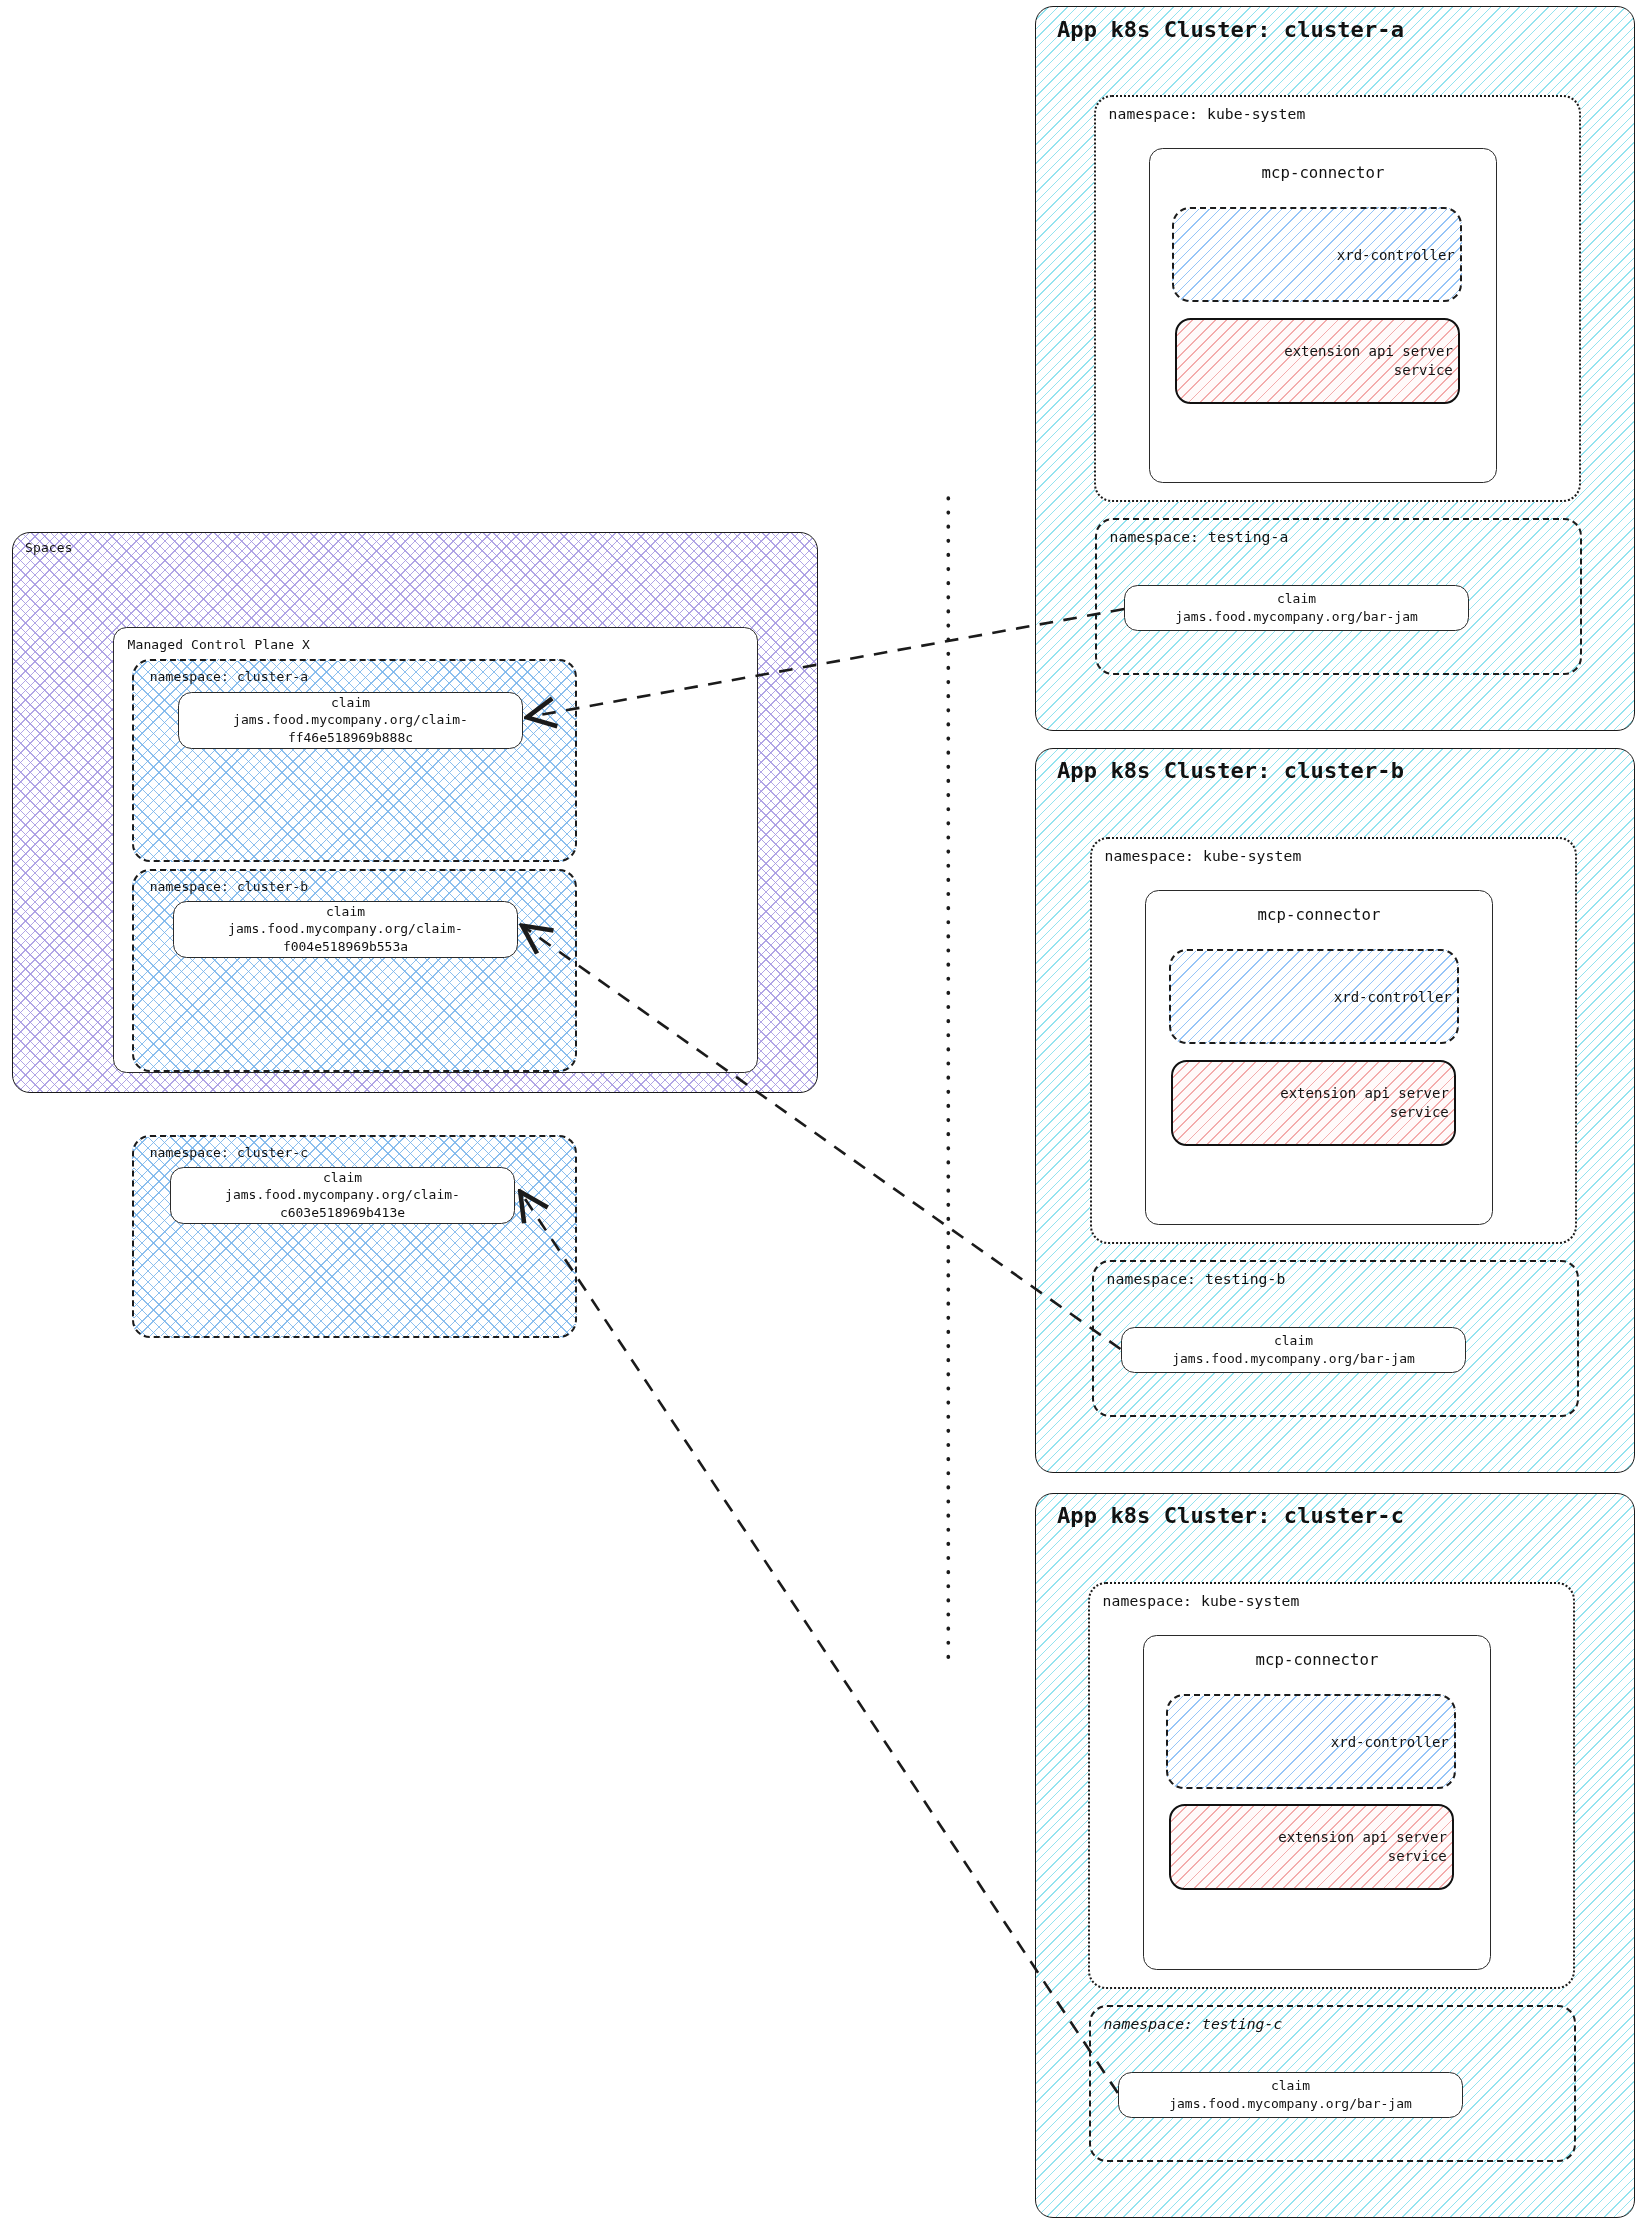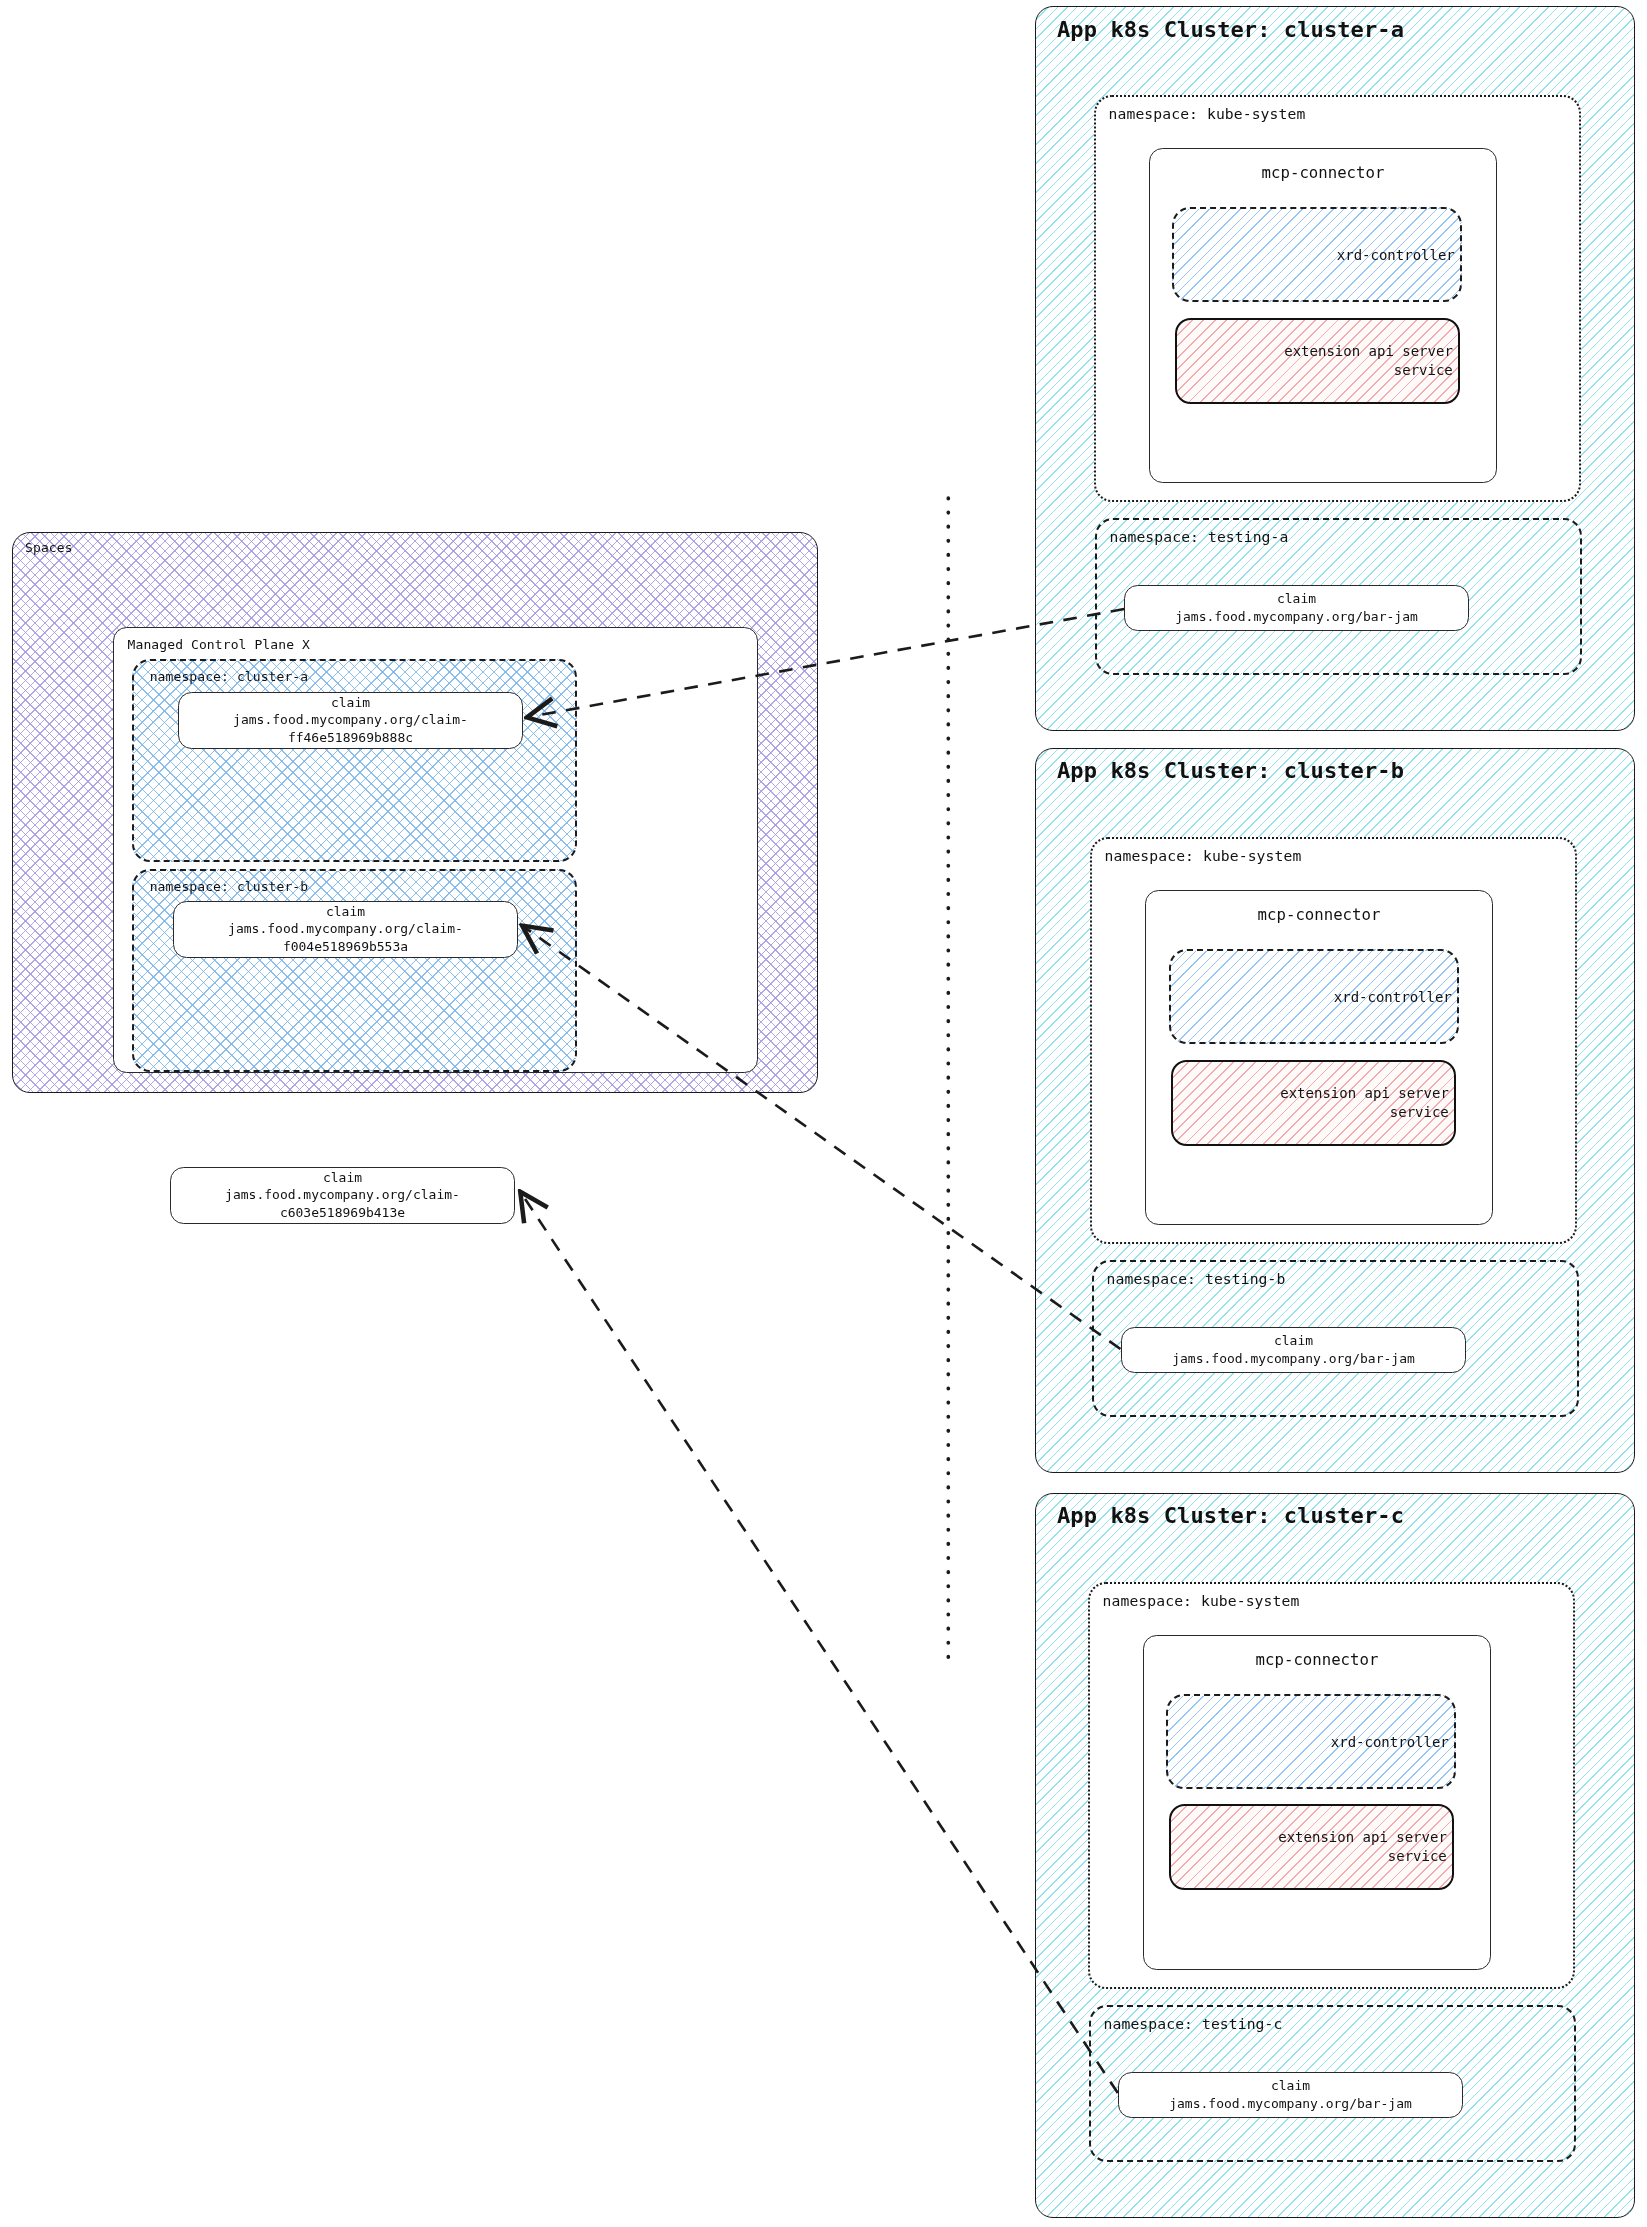--- a/index.html
+++ b/index.html
@@ -152,20 +152,23 @@
   <div class="box rounded-dashed fill-blue-cross" style="left:132px;top:869px;width:445px;height:203px;">
     <span class="corner-label" style="left:15.7px;top:8.4px;">namespace: cluster-b</span>
   </div>
   <div class="box rounded-solid-thin fill-white" style="left:173px;top:901px;width:345px;height:57px;">
     <div class="claim-text">
       <span>claim</span><br>
       <span>jams.food.mycompany.org/claim-f004e518969b553a</span>
     </div>
   </div>
 
+  <div class="box rounded-dashed fill-blue-cross" style="left:132px;top:1135px;width:445px;height:203px;">
+    <span class="corner-label" style="left:15.7px;top:8.4px;">namespace: cluster-c</span>
+  </div>
   <div class="box rounded-solid-thin fill-white" style="left:170px;top:1167px;width:345px;height:57px;">
     <div class="claim-text">
       <span>claim</span><br>
       <span>jams.food.mycompany.org/claim-c603e518969b413e</span>
     </div>
   </div>
 
   <div class="box rounded-solid fill-cyan-diag" style="left:1035px;top:6.3px;width:600px;height:725px;">
     <span class="corner-label big" style="left:21px;top:9.4px;">App k8s Cluster: cluster-a</span>
   </div>
@@ -245,21 +248,21 @@
   <div class="box rounded-dashed fill-bluediag" style="left:1166px;top:1694px;width:290px;height:95px;">
     <div class="center-body">xrd-controller</div>
   </div>
 
   <div class="box rounded-solid-heavy fill-reddiag" style="left:1169px;top:1804px;width:285px;height:86px;">
     <div class="center-body">
       <span>extension api server</span><br><span>service</span>
     </div>
   </div>
 
-  <div class="box rounded-dashed fill-cyan-diag" style="left:1089px;top:2005px;width:487px;height:157px;">
+  <div class="box rounded-dashed fill-cyan-diag" style="left:1089px;top:2005px;width:487px;height:157px;font-style:italic;">
     <span class="corner-label mid" style="left:12.6px;top:8.4px;">namespace: testing-c</span>
   </div>
   <div class="box rounded-solid-thin fill-white" style="left:1118px;top:2072px;width:345px;height:46px;">
     <div class="claim-text">
       <span>claim</span><br>
       <span>jams.food.mycompany.org/bar-jam</span>
     </div>
   </div>
 
   <svg id="wires" viewBox="0 0 3147 4256">

